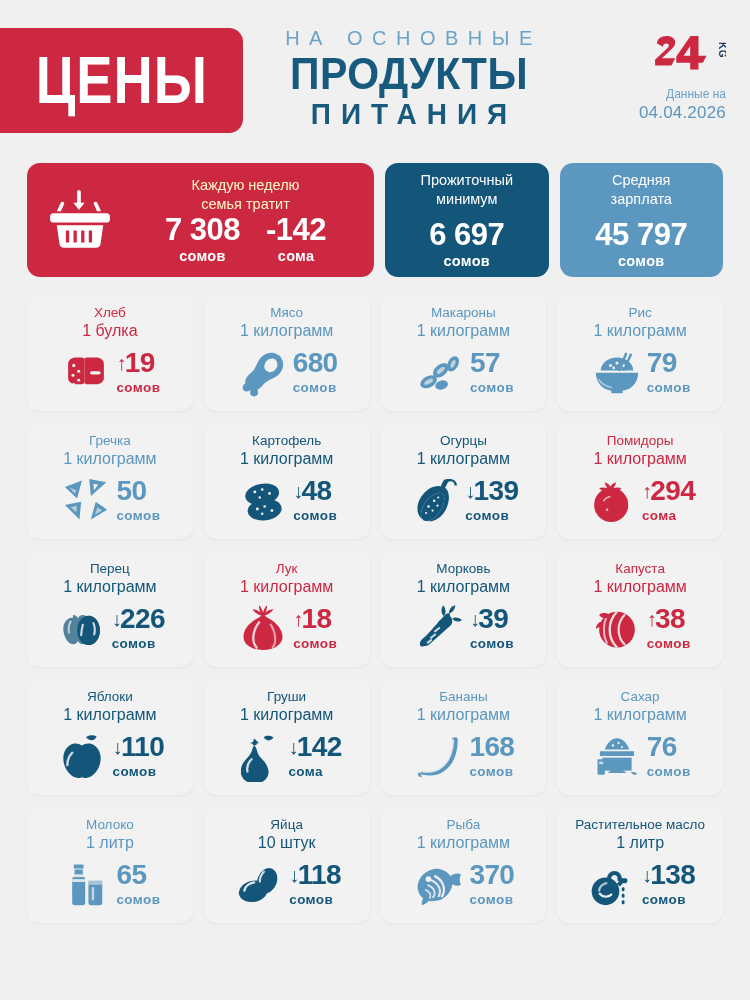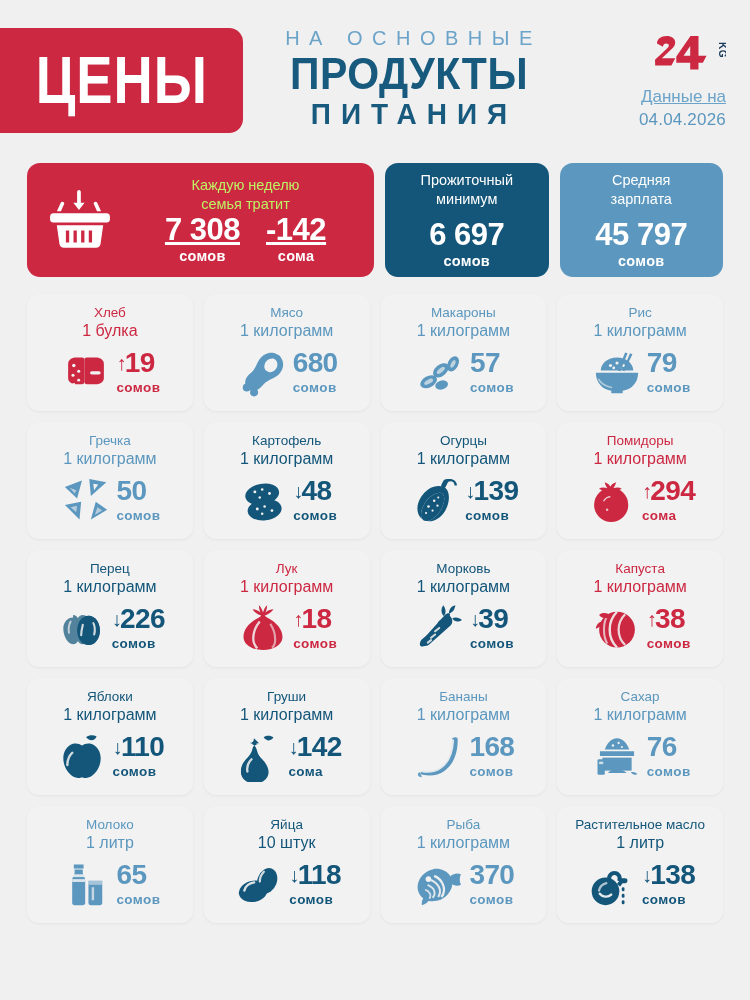--- a/index.html
+++ b/index.html
@@ -43,39 +43,39 @@
     color:#185a7d; font-size:28px; font-weight:bold;
     letter-spacing:10px; text-align:center; line-height:1.1;
     text-indent:10px; margin-top:4px;
     transform:scaleY(1.04);
   }
 
   .brand { position:absolute; right:24px; top:26px; width:96px; text-align:center; }
   .brand-logo { height:44px; display:flex; align-items:flex-end; justify-content:flex-end; gap:1px; }
   .brand-logo svg { display:block; }
   .brand-date { margin-top:16px; text-align:right; }
-  .brand-date .dlabel { color:#6ba3c9; font-size:17px; line-height:1.35;text-decoration:underline; }
+  .brand-date .dlabel { color:#6ba3c9; font-size:12px; line-height:1.35; }
   .brand-date .dval { color:#5b97be; font-size:17px; line-height:1.3; letter-spacing:0.2px; }
 
   
   .summary { position:absolute; left:27px; top:163px; width:696px; height:114px; display:flex; gap:11px; }
   .sum-card { border-radius:13px; position:relative; }
   .sum-card.basket {
     flex:0 0 347px; background:#cc2842;
     display:flex; align-items:center;
   }
   .basket-icon { width:100px; display:flex; align-items:center; justify-content:center; padding-left:6px; }
   .basket-right { flex:1; padding-right:14px; }
   .basket-title {
-    color:#bef264; font-size:14.5px; text-align:center; line-height:1.3;
+    color:#fef9c3; font-size:14.5px; text-align:center; line-height:1.3;
     margin-bottom:0; padding-left:4px;
   }
   .basket-nums { display:flex; justify-content:center; gap:26px; padding-left:4px; }
   .bnum { text-align:center; }
-  .bnum .v { color:#fff; font-size:31px; font-weight:bold; line-height:1; letter-spacing:-0.5px;text-decoration:underline; }
+  .bnum .v { color:#fff; font-size:31px; font-weight:bold; line-height:1; letter-spacing:-0.5px; }
   .bnum .u { color:#fff; font-size:14.5px; font-weight:bold; margin-top:3px; letter-spacing:0.3px; }
 
   .sum-card.plain { flex:1; display:flex; flex-direction:column; align-items:center; justify-content:center; }
   .sum-card.navy { background:#13567a; }
   .sum-card.steel { background:#5b97be; }
   .sc-title { color:#fff; font-size:14.5px; text-align:center; line-height:1.3; }
   .sc-val { color:#fff; font-size:31px; font-weight:bold; line-height:1; margin-top:10px; letter-spacing:-0.5px; }
   .sc-unit { color:#fff; font-size:14.5px; font-weight:bold; margin-top:3px; letter-spacing:0.3px; }
 
   

